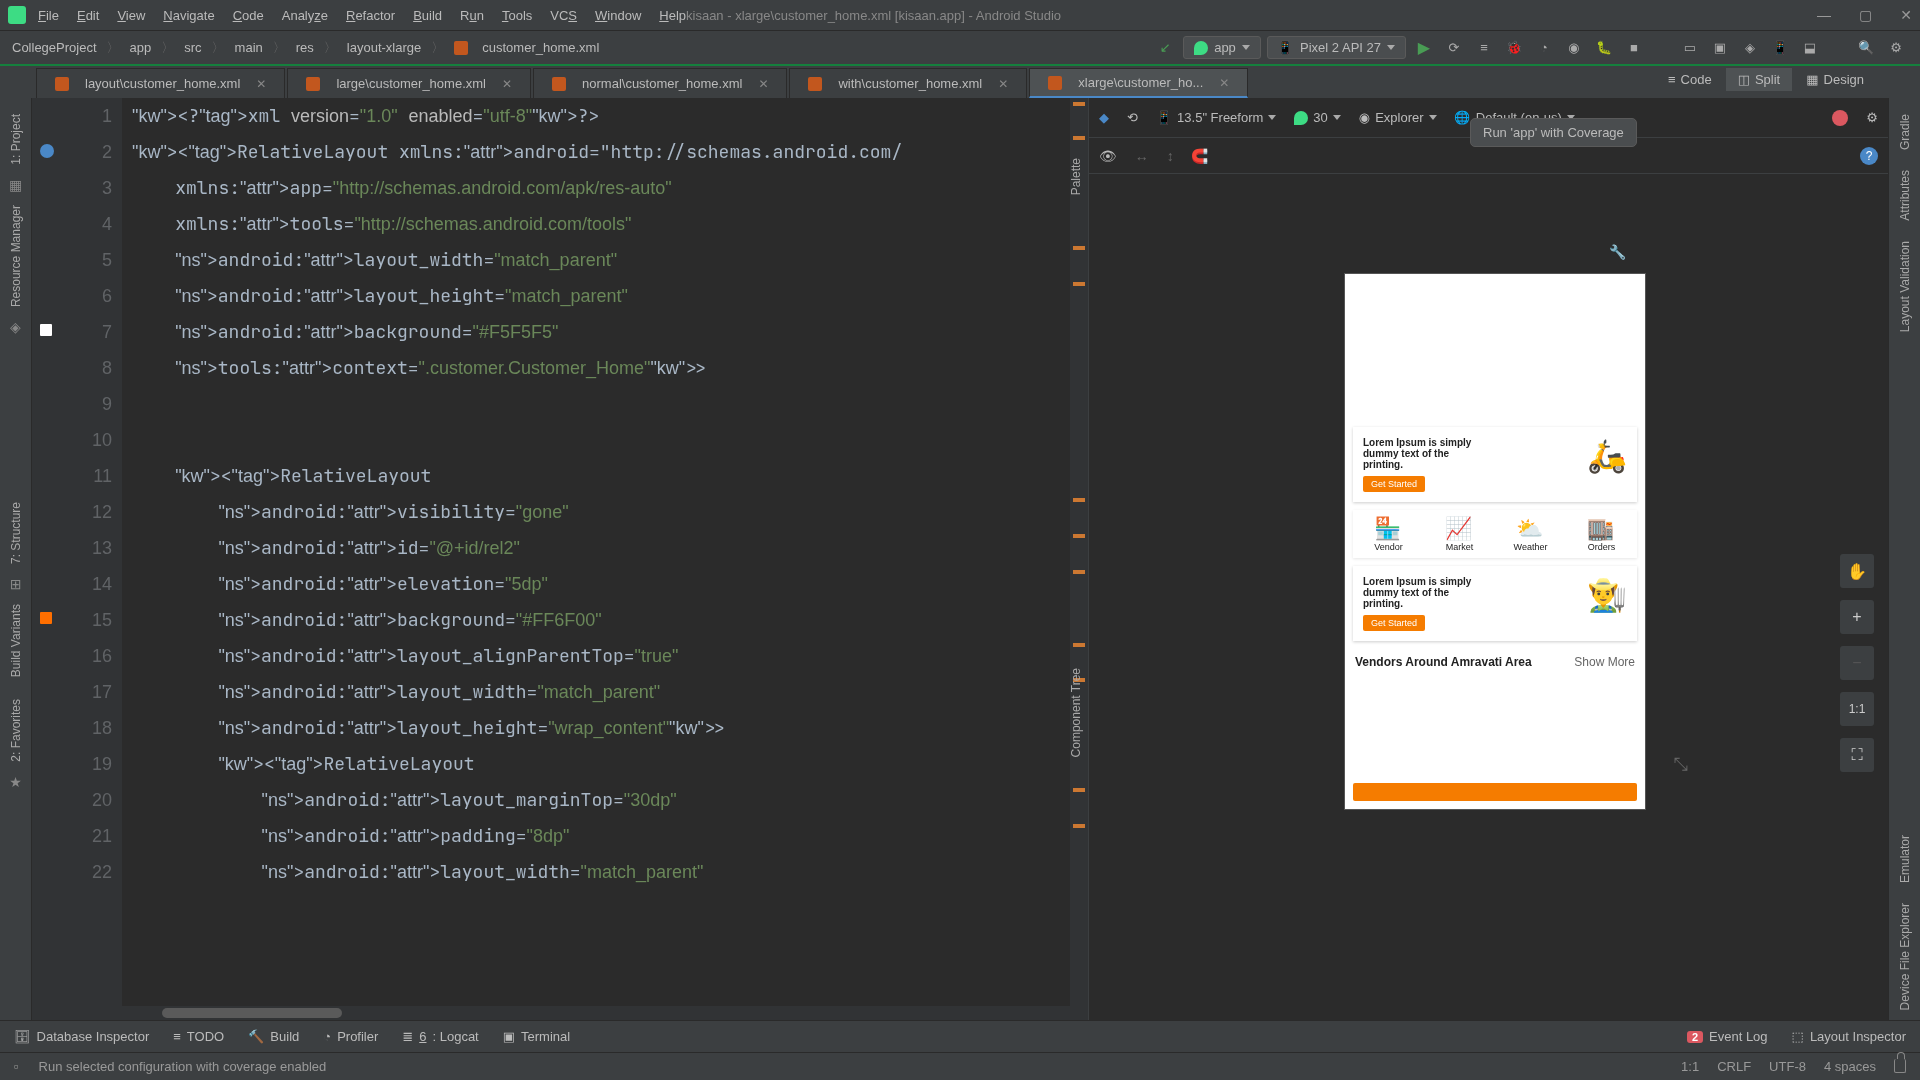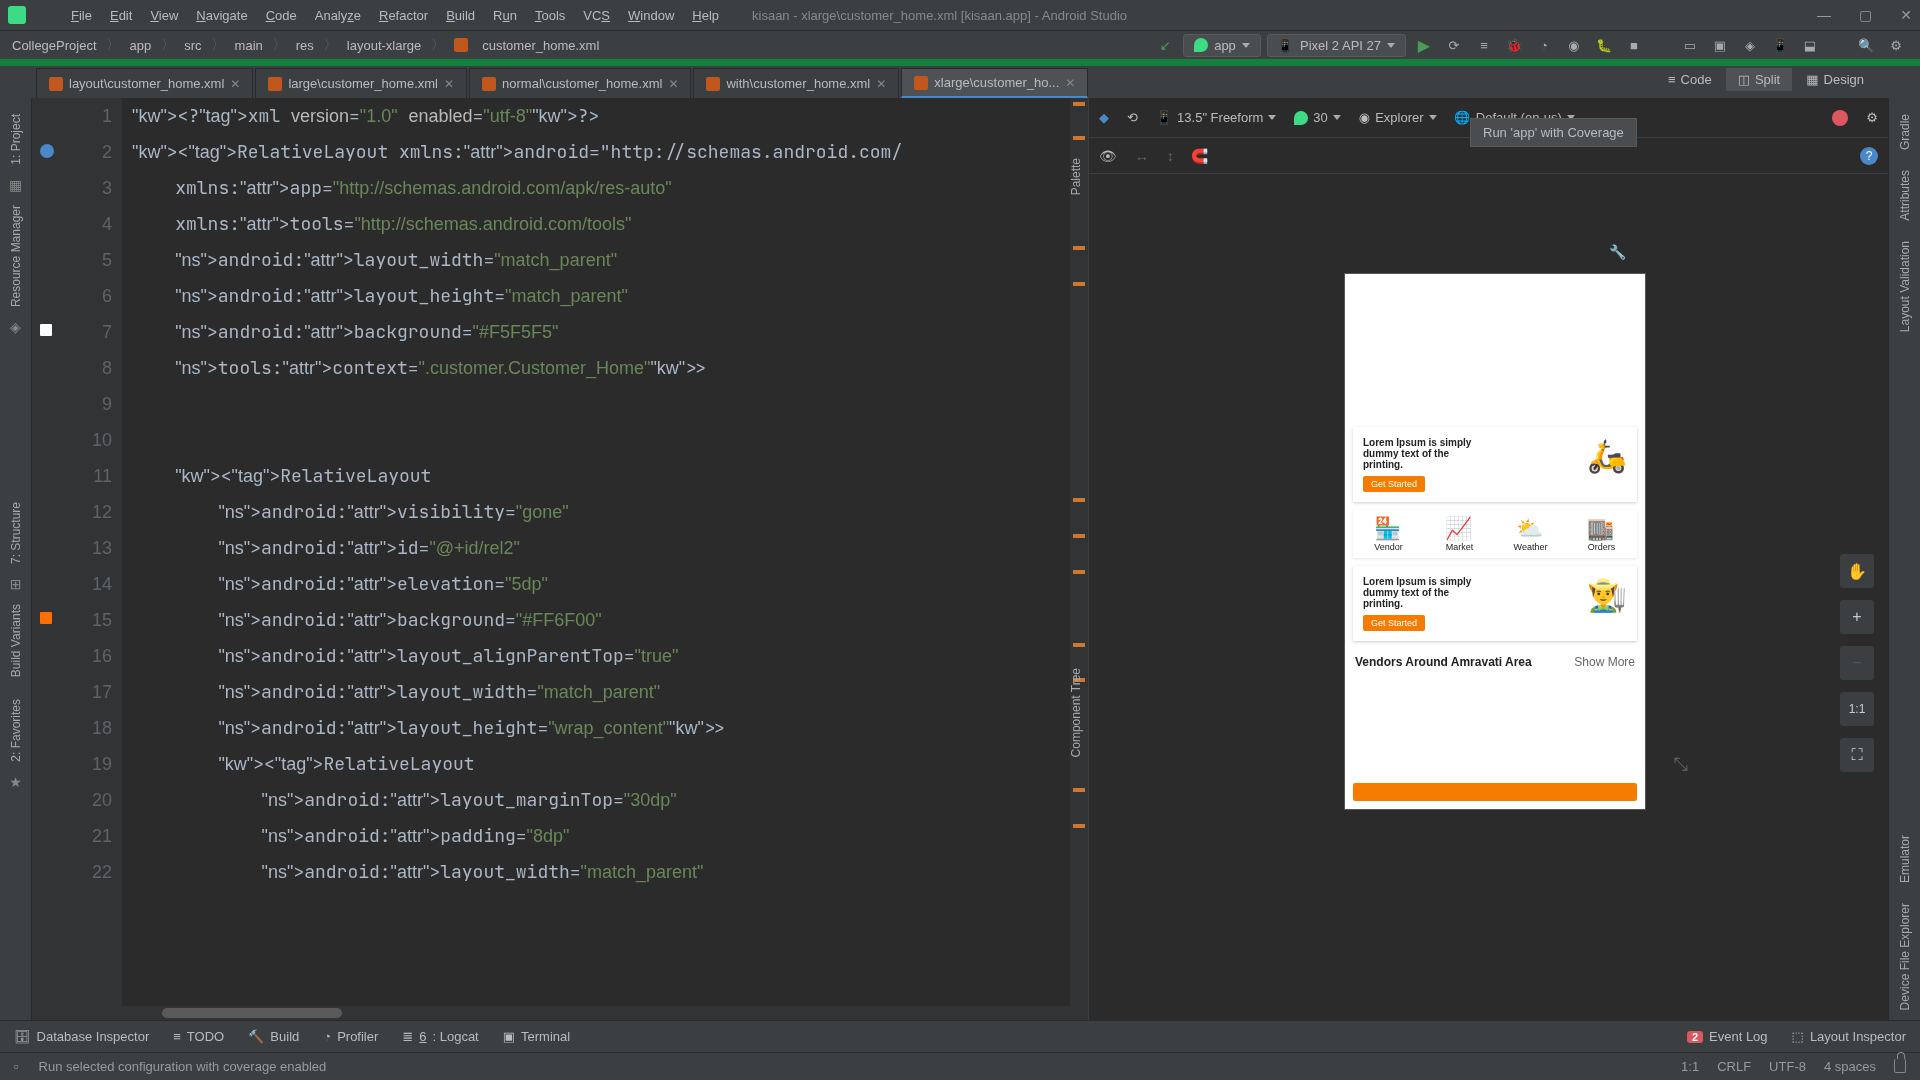--- a/index.html
+++ b/index.html
@@ -1,43 +1,43 @@
 <!DOCTYPE html>
 <html><head>
 <meta charset="utf-8">
 <style>
 * { margin: 0; padding: 0; box-sizing: border-box; font-family: "Segoe UI", Arial, sans-serif; }
 body { background: #2b2b2b; color: #bbbbbb; width: 1920px; height: 1080px; overflow: hidden; font-size: 14px; }
 
-.titlebar { height: 30px; background: #3c3f41; display: flex; align-items: center; padding: 0 8px; font-size: 13px; gap: 33px; }
+.titlebar { height: 30px; background: #3c3f41; display: flex; align-items: center; padding: 0 8px; font-size: 13px; }
 .titlebar .logo { width: 18px; height: 18px; background: #3ddc84; border-radius: 3px; margin-right: 12px; }
 .titlebar .menus { display: flex; gap: 18px; }
 .titlebar .menus span { cursor: pointer; }
 .titlebar .menus span u { text-decoration: underline; }
 .titlebar .title { color: #888; }
 .titlebar .winbtns { margin-left: auto; display: flex; gap: 28px; font-size: 14px; color: #999; }
 
-.toolbar { height: 36px; background: #3c3f41; border-top: 1px solid #2a2a2a; border-bottom: 7px solid #15803d; display: flex; align-items: center; padding: 0 12px; font-size: 13px; gap: 6px; }
+.toolbar { height: 36px; background: #3c3f41; border-top: 1px solid #2a2a2a; border-bottom: 2px solid #15803d; display: flex; align-items: center; padding: 0 12px; font-size: 13px; gap: 6px; }
 .breadcrumb { display: flex; align-items: center; gap: 10px; }
 .breadcrumb .sep { color: #666; }
 .breadcrumb .xml-icon { width:14px; height:14px; background:#c2571e; border-radius:2px; display:inline-block; margin-right:4px; }
 .toolbar .spacer { flex: 1; }
 .tb-btn { width: 24px; height: 24px; display:flex; align-items:center; justify-content:center; color:#aaa; cursor:pointer; }
 .tb-select { background: #4a4d4f; border: 1px solid #5a5a5a; padding: 3px 10px; border-radius: 3px; display:flex; align-items:center; gap:6px; }
 .green-bug { width:14px; height:14px; background:#3ddc84; border-radius:50% 50% 50% 0; }
 .triangle-down { width:0; height:0; border-left:4px solid transparent; border-right:4px solid transparent; border-top:5px solid #aaa; }
 .play { color:#499c54; font-size:16px; }
 
 .tabs { height: 32px; background: #3c3f41; display: flex; align-items: flex-end; padding-left: 36px; }
-.tab { height: 30px; background: #3c3f41; border: 1px solid #2a2a2a; border-bottom:none; padding: 0 12px; display: flex; align-items: center; gap: 6px; font-size: 13px; margin-right: 2px; }
+.tab { height: 30px; background: #3c3f41; border: 1px solid #2a2a2a; border-bottom:none; padding: 0 18px; display: flex; align-items: center; gap: 16px; font-size: 13px; margin-right: 2px; }
 .tab.active { background: #4e5254; border-bottom: 2px solid #4a88c7; }
 .tab .xml-icon { width:14px; height:14px; background:#c2571e; border-radius:2px; }
 .tab .close { color:#888; font-size:12px; }
 
-.tooltip { position:absolute; top:118px; left:1470px; background:#4a4d4f; border:1px solid #5a5a5a; padding:6px 12px; border-radius:0; font-size:13px; z-index:20; }
+.tooltip { position:absolute; top:118px; left:1470px; background:#4a4d4f; border:1px solid #5a5a5a; padding:6px 12px; border-radius:5px; font-size:13px; z-index:20; }
 
 .main { display: flex; height: calc(1080px - 30px - 36px - 32px - 32px - 28px); }
 
 .left-rail { width: 32px; background: #3c3f41; border-right: 1px solid #2a2a2a; display:flex; flex-direction:column; align-items:center; padding-top:6px; gap:2px; }
 .rail-item { writing-mode: vertical-rl; transform: rotate(180deg); font-size: 12px; padding:10px 0; color:#aaa; cursor:pointer; display:flex; align-items:center; gap:6px; }
 .rail-icon { width:16px; height:16px; display:flex; align-items:center; justify-content:center; color:#888; writing-mode:horizontal-tb; transform:none; }
 
 .right-rail { width: 32px; background: #3c3f41; border-left: 1px solid #2a2a2a; display:flex; flex-direction:column; align-items:center; padding-top:6px; }
 
 .editor-wrap { flex: 1; display:flex; background:#2b2b2b; position:relative; }

